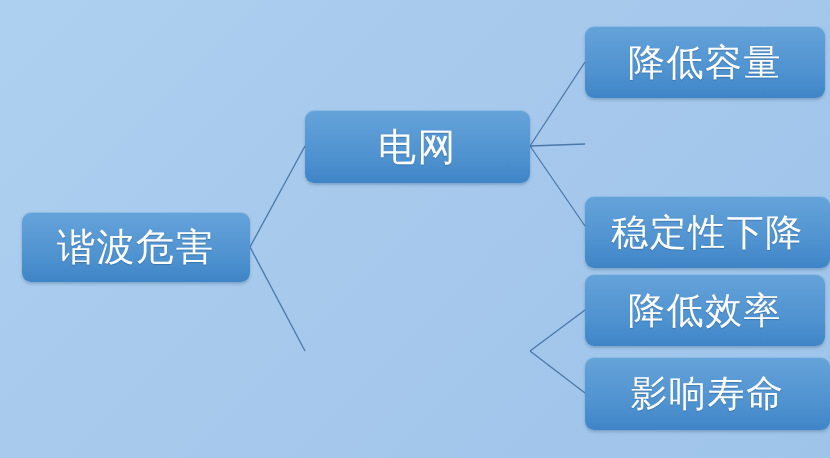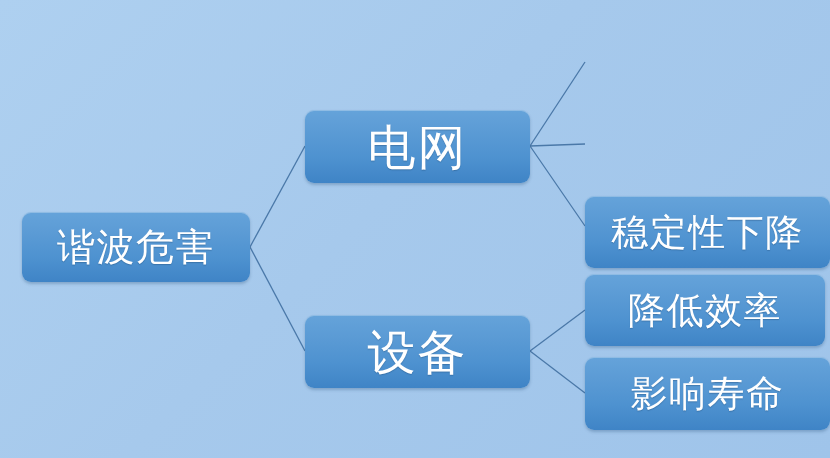--- a/index.html
+++ b/index.html
@@ -46,21 +46,21 @@
     font-weight: 400;
   }
   .node-label {
     display: block;
     line-height: 1;
   }
   .node-root {
     font-size: 38px;
   }
   .node-branch {
-    font-size: 48px;
+    font-size: 38px;
   }
   .node-leaf {
     font-size: 37px;
   }
 </style>
 </head>
 <body>
 
 <div id="canvas" style="background-color: rgb(168, 203, 238);">
 
@@ -75,24 +75,24 @@
     </svg>
 
   <div class="node node-root" id="node-root" style="left: 22px; top: 212px; width: 228px; height: 70px;">
     <span class="node-label">谐波危害</span>
   </div>
 
   <div class="node node-branch" id="node-branch-0" style="left: 305px; top: 110px; width: 225px; height: 73px;">
     <span class="node-label">电网</span>
   </div>
 
-  <div class="node node-branch" id="node-branch-1" style="left: 305px; top: 315px; width: 225px; height: 73px;">
-    <span class="node-label">设备</span>
+
+  <div class="node node-leaf" id="node-leaf-0-0" style="left: 585px; top: 26px; width: 240px; height: 72px;">
+    <span class="node-label">降低容量</span>
   </div>
-
   <div class="node node-leaf" id="node-leaf-0-2" style="left: 585px; top: 190px; width: 245px; height: 72px; margin-top: 6px;">
     <span class="node-label">稳定性下降</span>
   </div>
 
   <div class="node node-leaf" id="node-leaf-1-0" style="left: 585px; top: 274px; width: 240px; height: 72px;">
     <span class="node-label">降低效率</span>
   </div>
   <div class="node node-leaf" id="node-leaf-1-1" style="left: 585px; top: 357px; width: 245px; height: 73px;">
     <span class="node-label">影响寿命</span>
   </div>

